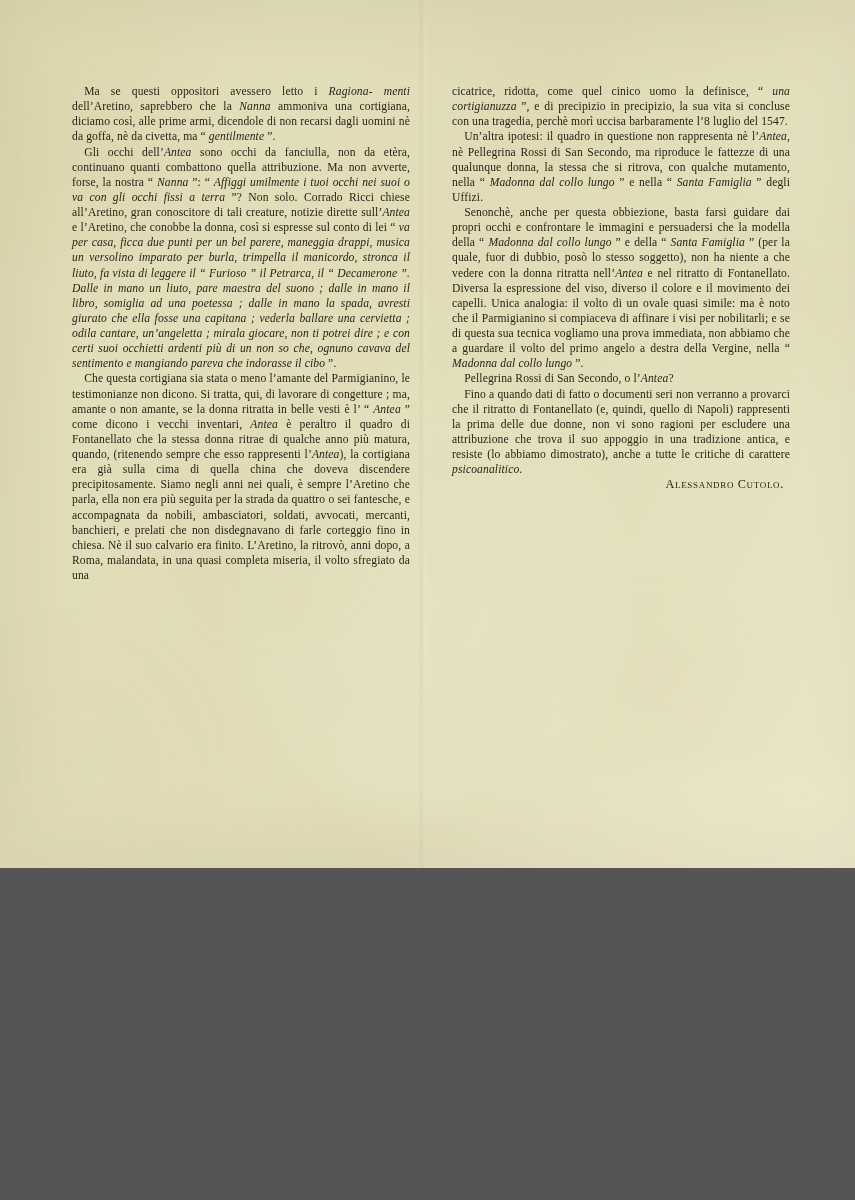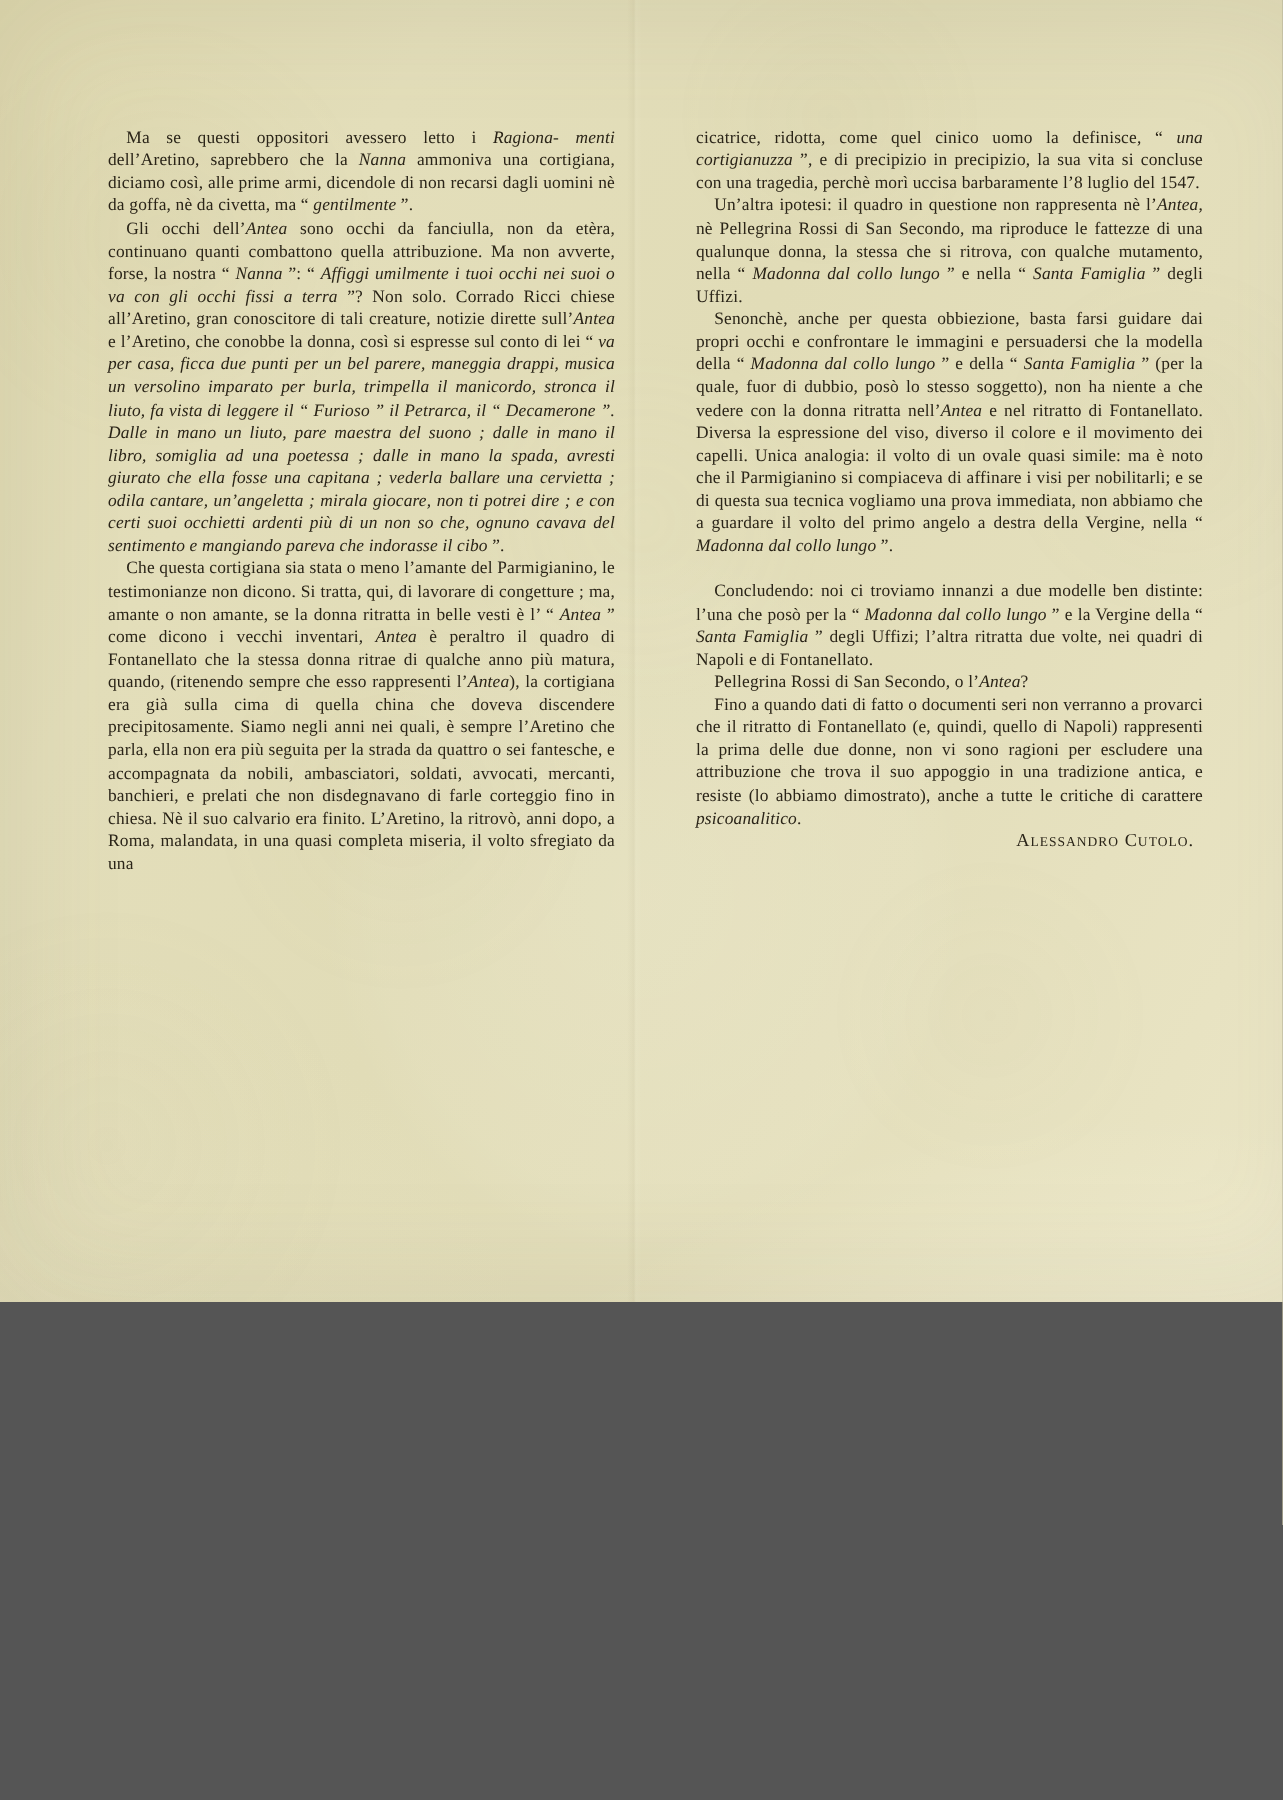--- a/index.html
+++ b/index.html
@@ -62,21 +62,21 @@
     position: absolute;
     top: 84px;
     font-size: 11.6px;
     line-height: 15.12px;
     color: #2a2418;
     text-align: justify;
     text-justify: inter-word;
     letter-spacing: 0.01em;
   }
   #col-left  { left: 72px;  width: 338px; }
-  #col-right { left: 464px; width: 338px; }
+  #col-right { left: 452px; width: 338px; }
 
   .col p {
     margin: 0;
     text-indent: 1.05em;
   }
   .col p.noindent { text-indent: 0; }
   .col p.gap-before { margin-top: 15.12px; }
 
   .col i, .col em { font-style: italic; }
 
@@ -110,21 +110,20 @@
   <div id="columns">
     <div class="col" id="col-left">
         <p>Ma se questi oppositori avessero letto i <i>Ragiona-</i><i> menti</i> dell’Aretino, saprebbero che la <i>Nanna</i> ammoniva una cortigiana, diciamo così, alle prime armi, dicendole di non recarsi dagli uomini nè da goffa, nè da civetta, ma “ <i>gentilmente</i> ”.</p>
         <p>Gli occhi dell’<i>Antea</i> sono occhi da fanciulla, non da etèra, continuano quanti combattono quella attribuzione. Ma non avverte, forse, la nostra “ <i>Nanna</i> ”: “ <i>Affiggi umilmente i tuoi occhi nei suoi o va con gli occhi fissi a terra</i> ”? Non solo. Corrado Ricci chiese all’Aretino, gran conoscitore di tali creature, notizie dirette sull’<i>Antea</i> e l’Aretino, che conobbe la donna, così si espresse sul conto di lei “ <i>va per casa, ficca due punti per un bel parere, maneggia drappi, musica un versolino imparato per burla, trimpella il manicordo, stronca il liuto, fa vista di leggere il “ Furioso ” il Petrarca, il “ Decamerone ”. Dalle in mano un liuto, pare maestra del suono ; dalle in mano il libro, somiglia ad una poetessa ; dalle in mano la spada, avresti giurato che ella fosse una capitana ; vederla ballare una cervietta ; odila cantare, un’angeletta ; mirala giocare, non ti potrei dire ; e con certi suoi occhietti ardenti più di un non so che, ognuno cavava del sentimento e mangiando pareva che indorasse il cibo</i> ”.</p>
         <p>Che questa cortigiana sia stata o meno l’amante del Parmigianino, le testimonianze non dicono. Si tratta, qui, di lavorare di congetture ; ma, amante o non amante, se la donna ritratta in belle vesti è l’ “ <i>Antea</i> ” come dicono i vecchi inventari, <i>Antea</i> è peraltro il quadro di Fontanellato che la stessa donna ritrae di qualche anno più matura, quando, (ritenendo sempre che esso rappresenti l’<i>Antea</i>), la cortigiana era già sulla cima di quella china che doveva discendere precipitosamente. Siamo negli anni nei quali, è sempre l’Aretino che parla, ella non era più seguita per la strada da quattro o sei fantesche, e accompagnata da nobili, ambasciatori, soldati, avvocati, mercanti, banchieri, e prelati che non disdegnavano di farle corteggio fino in chiesa. Nè il suo calvario era finito. L’Aretino, la ritrovò, anni dopo, a Roma, malandata, in una quasi completa miseria, il volto sfregiato da una</p>
       </div>
     <div class="col" id="col-right">
       <p class="noindent">cicatrice, ridotta, come quel cinico uomo la definisce, “ <i>una cortigianuzza</i> ”, e di precipizio in precipizio, la sua vita si concluse con una tragedia, perchè morì uccisa barbaramente l’8 luglio del 1547.</p>
         <p>Un’altra ipotesi: il quadro in questione non rappresenta nè l’<i>Antea</i>, nè Pellegrina Rossi di San Secondo, ma riproduce le fattezze di una qualunque donna, la stessa che si ritrova, con qualche mutamento, nella “ <i>Madonna dal collo lungo</i> ” e nella “ <i>Santa Famiglia</i> ” degli Uffizi.</p>
         <p>Senonchè, anche per questa obbiezione, basta farsi guidare dai propri occhi e confrontare le immagini e persuadersi che la modella della “ <i>Madonna dal collo lungo</i> ” e della “ <i>Santa Famiglia</i> ” (per la quale, fuor di dubbio, posò lo stesso soggetto), non ha niente a che vedere con la donna ritratta nell’<i>Antea</i> e nel ritratto di Fontanellato. Diversa la espressione del viso, diverso il colore e il movimento dei capelli. Unica analogia: il volto di un ovale quasi simile: ma è noto che il Parmigianino si compiaceva di affinare i visi per nobilitarli; e se di questa sua tecnica vogliamo una prova immediata, non abbiamo che a guardare il volto del primo angelo a destra della Vergine, nella “ <i>Madonna dal collo lungo</i> ”.</p>
-        <p class="gap-before">Concludendo: noi ci troviamo innanzi a due modelle ben distinte: l’una che posò per la “ <i>Madonna dal collo lungo</i> ” e la Vergine della “ <i>Santa Famiglia</i> ” degli Uffizi; l’altra ritratta due volte, nei quadri di Napoli e di Fontanellato.</p>
         <p>Pellegrina Rossi di San Secondo, o l’<i>Antea</i>?</p>
         <p>Fino a quando dati di fatto o documenti seri non verranno a provarci che il ritratto di Fontanellato (e, quindi, quello di Napoli) rappresenti la prima delle due donne, non vi sono ragioni per escludere una attribuzione che trova il suo appoggio in una tradizione antica, e resiste (lo abbiamo dimostrato), anche a tutte le critiche di carattere <i>psicoanalitico</i>.</p>
         <div class="signature">Alessandro Cutolo.</div>
     </div>
   </div>
 
   <div id="folio">428</div>
 
   <div id="vignette"></div>
 </div>

